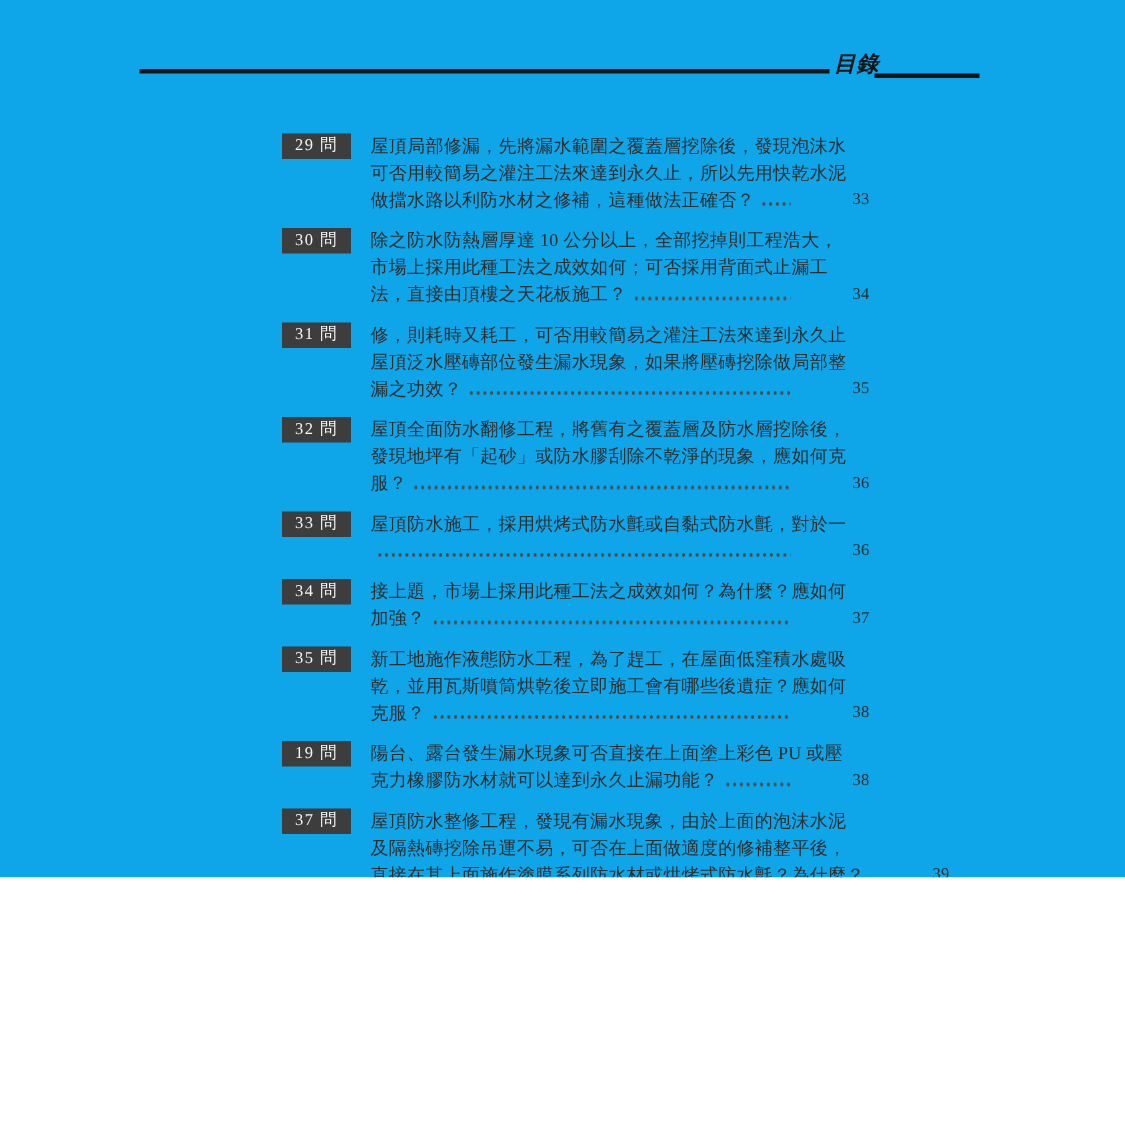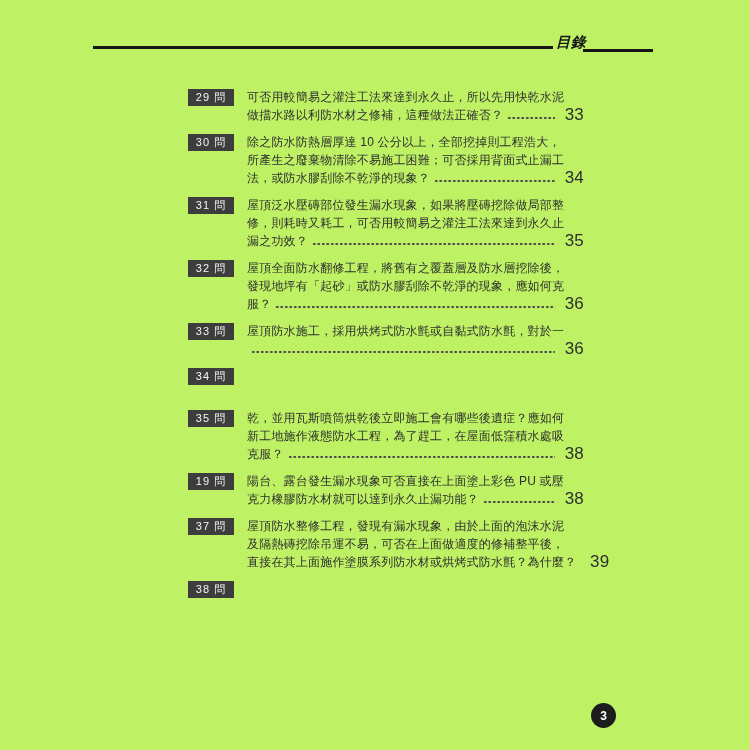--- a/index.html
+++ b/index.html
@@ -1,20 +1,20 @@
 <!DOCTYPE html>
 <html><head>
 <meta charset="utf-8">
 <style>
   html, body { margin: 0; padding: 0; background: #ffffff; }
   .page {
     position: relative;
-    width: 750px; height: 750px;
-    background: #bef264;
-    font-family: Liberation Sans, sans-serif;
+    width: 750px; height: 585px;
+    background: #0ea5e9;
+    font-family: Liberation Serif, serif;
     overflow: hidden;
   }
 
   
   .header { position: absolute; left: 93px; top: 33px; width: 560px; height: 22px; }
   .rule-left  { position: absolute; left: 0; top: 13px; width: 460px; height: 3px; background: #151515; }
   .header-title {
     position: absolute; left: 463px; top: 0px;
     font-size: 14.5px; font-weight: bold; font-style: italic;
     color: #151515; letter-spacing: 0.5px; white-space: nowrap;
@@ -36,21 +36,21 @@
   .ltext { flex: none; white-space: nowrap; letter-spacing: 0.2px; }
   .leader {
     flex: 1; min-width: 0; height: 4px;
     align-self: flex-end; margin: 0 9px 4px 4px;
     background-image: radial-gradient(circle, #4c4c4c 1px, rgba(0,0,0,0) 1.3px);
     background-size: 4.5px 4px;
     background-repeat: repeat-x;
     background-position: left bottom;
   }
   .leader.none { background: none; }
-  .pnum { flex: none; min-width: 20px; text-align: right; font-size: 17px; color: #2e2e2e; }
+  .pnum { flex: none; min-width: 20px; text-align: center; font-size: 11px; color: #2e2e2e; margin-left: 28px; }
 
   
   .page-circle {
     position: absolute; left: 591px; top: 703px;
     width: 25px; height: 25px; border-radius: 50%;
     background: #1d1d1d; color: #ffffff;
     font-size: 12px; font-weight: bold;
     display: flex; align-items: center; justify-content: center;
   }
 </style>
@@ -62,45 +62,46 @@
   <div class="header">
     <span class="rule-left"></span>
     <span class="header-title">目錄</span>
     <span class="rule-right"></span>
   </div>
 
   <div class="toc">
       <div class="toc-entry">
         <div class="badge">29 問</div>
         <div class="entry-body">
+          <div class="line">屋頂局部修漏，先將漏水範圍之覆蓋層挖除後，發現泡沫水</div>
           <div class="line">可否用較簡易之灌注工法來達到永久止，所以先用快乾水泥</div>
           <div class="line last">
             <span class="ltext">做擋水路以利防水材之修補，這種做法正確否？</span>
             <span class="leader"></span>
             <span class="pnum">33</span>
           </div>
         </div>
       </div>
       <div class="toc-entry">
         <div class="badge">30 問</div>
         <div class="entry-body">
           <div class="line">除之防水防熱層厚達 10 公分以上，全部挖掉則工程浩大，</div>
-          <div class="line">所產生之廢棄物清除不易施工困難；可否採用背面式止漏工</div>
+          <div class="line">市場上採用此種工法之成效如何；可否採用背面式止漏工</div>
           <div class="line last">
-            <span class="ltext">法，或防水膠刮除不乾淨的現象？</span>
+            <span class="ltext">法，直接由頂樓之天花板施工？</span>
             <span class="leader"></span>
             <span class="pnum">34</span>
           </div>
         </div>
       </div>
       <div class="toc-entry">
         <div class="badge">31 問</div>
         <div class="entry-body">
+          <div class="line">修，則耗時又耗工，可否用較簡易之灌注工法來達到永久止</div>
           <div class="line">屋頂泛水壓磚部位發生漏水現象，如果將壓磚挖除做局部整</div>
-          <div class="line">修，則耗時又耗工，可否用較簡易之灌注工法來達到永久止</div>
           <div class="line last">
             <span class="ltext">漏之功效？</span>
             <span class="leader"></span>
             <span class="pnum">35</span>
           </div>
         </div>
       </div>
       <div class="toc-entry">
         <div class="badge">32 問</div>
         <div class="entry-body">
@@ -118,26 +119,34 @@
         <div class="entry-body">
           <div class="line">屋頂防水施工，採用烘烤式防水氈或自黏式防水氈，對於一</div>
           <div class="line last">
             <span class="leader"></span>
             <span class="pnum">36</span>
           </div>
         </div>
       </div>
       <div class="toc-entry">
         <div class="badge">34 問</div>
+        <div class="entry-body">
+          <div class="line">接上題，市場上採用此種工法之成效如何？為什麼？應如何</div>
+          <div class="line last">
+            <span class="ltext">加強？</span>
+            <span class="leader"></span>
+            <span class="pnum">37</span>
+          </div>
+        </div>
       </div>
       <div class="toc-entry">
         <div class="badge">35 問</div>
         <div class="entry-body">
+          <div class="line">新工地施作液態防水工程，為了趕工，在屋面低窪積水處吸</div>
           <div class="line">乾，並用瓦斯噴筒烘乾後立即施工會有哪些後遺症？應如何</div>
-          <div class="line">新工地施作液態防水工程，為了趕工，在屋面低窪積水處吸</div>
           <div class="line last">
             <span class="ltext">克服？</span>
             <span class="leader"></span>
             <span class="pnum">38</span>
           </div>
         </div>
       </div>
       <div class="toc-entry">
         <div class="badge">19 問</div>
         <div class="entry-body">

